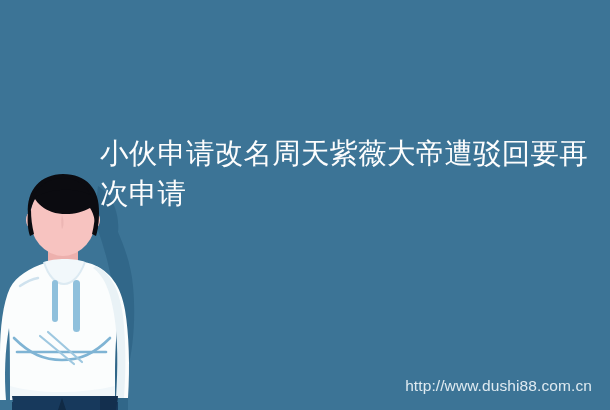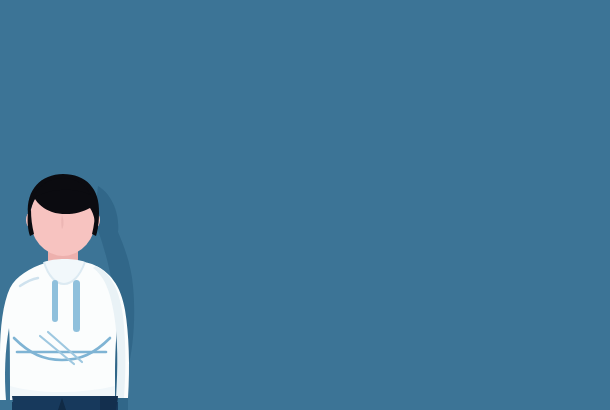--- a/index.html
+++ b/index.html
@@ -141,15 +141,17 @@
       <g>
         <path d="M12 228 L118 228 L116 242 L14 242 Z" fill="#17395c"></path>
         <rect x="12" y="234" width="106" height="8" fill="#17395c"></rect>
         <path d="M62 230 L66 242 L58 242 Z" fill="#102a45"></path>
         <path d="M100 228 L118 228 L116 242 L100 242 Z" fill="#102a45" opacity="0.6"></path>
       </g>
 
     </svg>
   </div>
 
+  <div class="headline">小伙申请改名周天紫薇大帝遭驳回要再次申请</div>
 
+  <div class="watermark">http://www.dushi88.com.cn</div>
 
 </div>
 
 </body></html>

